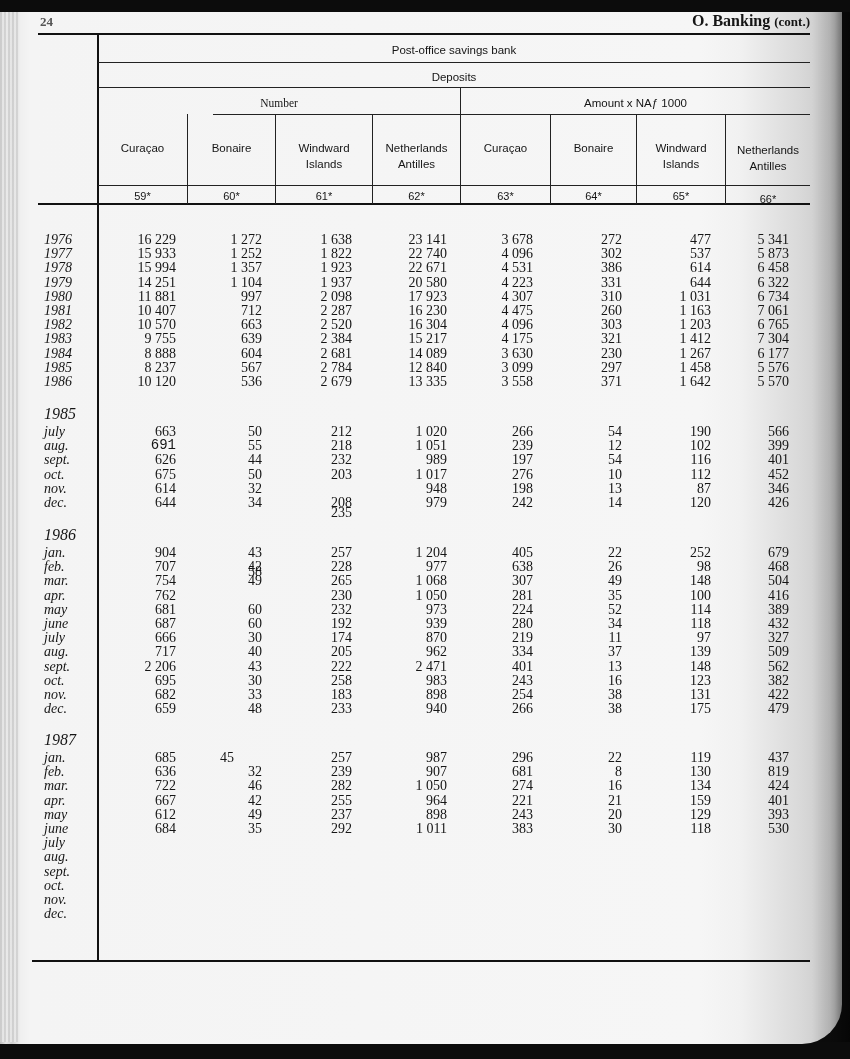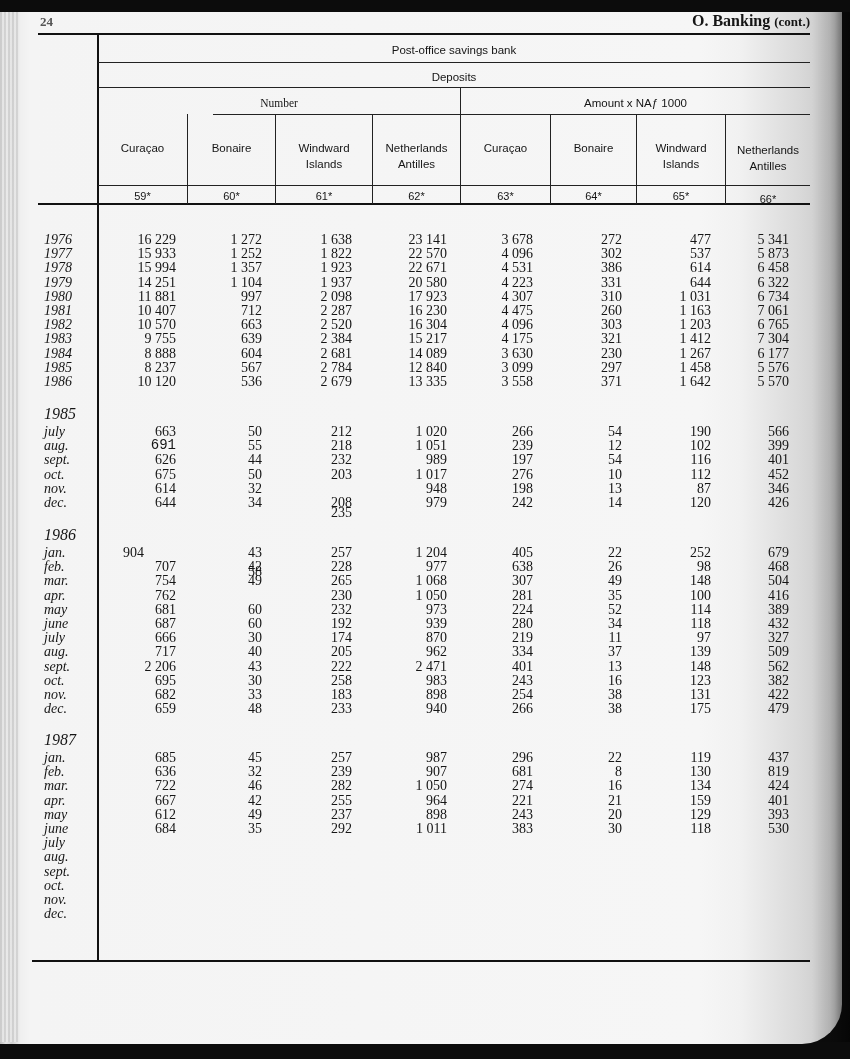--- a/index.html
+++ b/index.html
@@ -93,21 +93,21 @@
     <div class="cell" style="top: 233px; right: 498px;">1 638</div>
     <div class="cell" style="top: 233px; right: 403px;">23 141</div>
     <div class="cell" style="top: 233px; right: 317px;">3 678</div>
     <div class="cell" style="top: 233px; right: 228px;">272</div>
     <div class="cell" style="top: 233px; right: 139px;">477</div>
     <div class="cell" style="top: 233px; right: 61px;">5 341</div>
     <div class="period" style="top: 247.2px;">1977</div>
     <div class="cell" style="top: 247.2px; right: 674px;">15 933</div>
     <div class="cell" style="top: 247.2px; right: 588px;">1 252</div>
     <div class="cell" style="top: 247.2px; right: 498px;">1 822</div>
-    <div class="cell" style="top: 247.2px; right: 403px;">22 570</div>
+    <div class="cell" style="top: 247.2px; right: 403px;">22 740</div>
     <div class="cell" style="top: 247.2px; right: 317px;">4 096</div>
     <div class="cell" style="top: 247.2px; right: 228px;">302</div>
     <div class="cell" style="top: 247.2px; right: 139px;">537</div>
     <div class="cell" style="top: 247.2px; right: 61px;">5 873</div>
     <div class="period" style="top: 261.4px;">1978</div>
     <div class="cell" style="top: 261.4px; right: 674px;">15 994</div>
     <div class="cell" style="top: 261.4px; right: 588px;">1 357</div>
     <div class="cell" style="top: 261.4px; right: 498px;">1 923</div>
     <div class="cell" style="top: 261.4px; right: 403px;">22 671</div>
     <div class="cell" style="top: 261.4px; right: 317px;">4 531</div>
@@ -236,21 +236,21 @@
     <div class="cell" style="top: 496px; right: 674px;">644</div>
     <div class="cell" style="top: 496px; right: 588px;">34</div>
     <div class="cell" style="top: 496px; right: 498px;">208</div>
     <div class="cell" style="top: 496px; right: 403px;">979</div>
     <div class="cell" style="top: 496px; right: 317px;">242</div>
     <div class="cell" style="top: 496px; right: 228px;">14</div>
     <div class="cell" style="top: 496px; right: 139px;">120</div>
     <div class="cell" style="top: 496px; right: 61px;">426</div>
     <div class="period section-year" style="top: 526px;">1986</div>
     <div class="period" style="top: 546px;">jan.</div>
-    <div class="cell" style="top: 546px; right: 706px;">904</div>
+    <div class="cell" style="top: 546px; right: 674px;">904</div>
     <div class="cell" style="top: 546px; right: 588px;">43</div>
     <div class="cell" style="top: 546px; right: 498px;">257</div>
     <div class="cell" style="top: 546px; right: 403px;">1 204</div>
     <div class="cell" style="top: 546px; right: 317px;">405</div>
     <div class="cell" style="top: 546px; right: 228px;">22</div>
     <div class="cell" style="top: 546px; right: 139px;">252</div>
     <div class="cell" style="top: 546px; right: 61px;">679</div>
     <div class="period" style="top: 560.2px;">feb.</div>
     <div class="cell" style="top: 560.2px; right: 674px;">707</div>
     <div class="cell" style="top: 560.2px; right: 588px;">42</div>
@@ -346,21 +346,21 @@
     <div class="cell" style="top: 702.2px; right: 588px;">48</div>
     <div class="cell" style="top: 702.2px; right: 498px;">233</div>
     <div class="cell" style="top: 702.2px; right: 403px;">940</div>
     <div class="cell" style="top: 702.2px; right: 317px;">266</div>
     <div class="cell" style="top: 702.2px; right: 228px;">38</div>
     <div class="cell" style="top: 702.2px; right: 139px;">175</div>
     <div class="cell" style="top: 702.2px; right: 61px;">479</div>
     <div class="period section-year" style="top: 731px;">1987</div>
     <div class="period" style="top: 751px;">jan.</div>
     <div class="cell" style="top: 751px; right: 674px;">685</div>
-    <div class="cell" style="top: 751px; right: 588px; margin-left: 6px;">45</div>
+    <div class="cell" style="top: 751px; right: 616px; margin-left: 6px;">45</div>
     <div class="cell" style="top: 751px; right: 498px;">257</div>
     <div class="cell" style="top: 751px; right: 403px;">987</div>
     <div class="cell" style="top: 751px; right: 317px;">296</div>
     <div class="cell" style="top: 751px; right: 228px;">22</div>
     <div class="cell" style="top: 751px; right: 139px;">119</div>
     <div class="cell" style="top: 751px; right: 61px;">437</div>
     <div class="period" style="top: 765.2px;">feb.</div>
     <div class="cell" style="top: 765.2px; right: 674px;">636</div>
     <div class="cell" style="top: 765.2px; right: 588px;">32</div>
     <div class="cell" style="top: 765.2px; right: 498px;">239</div>

